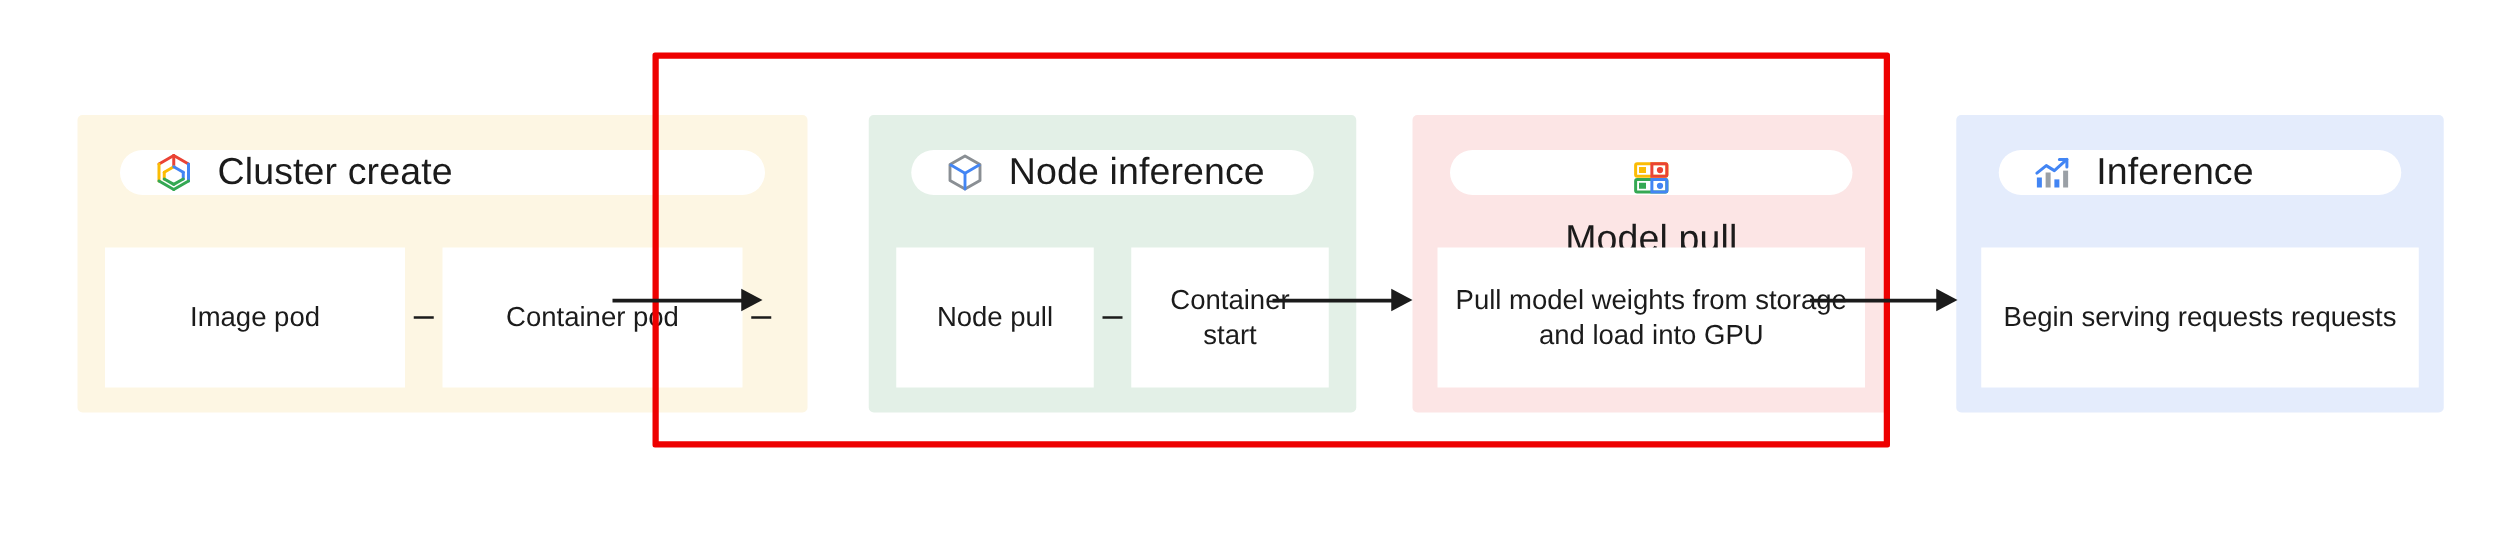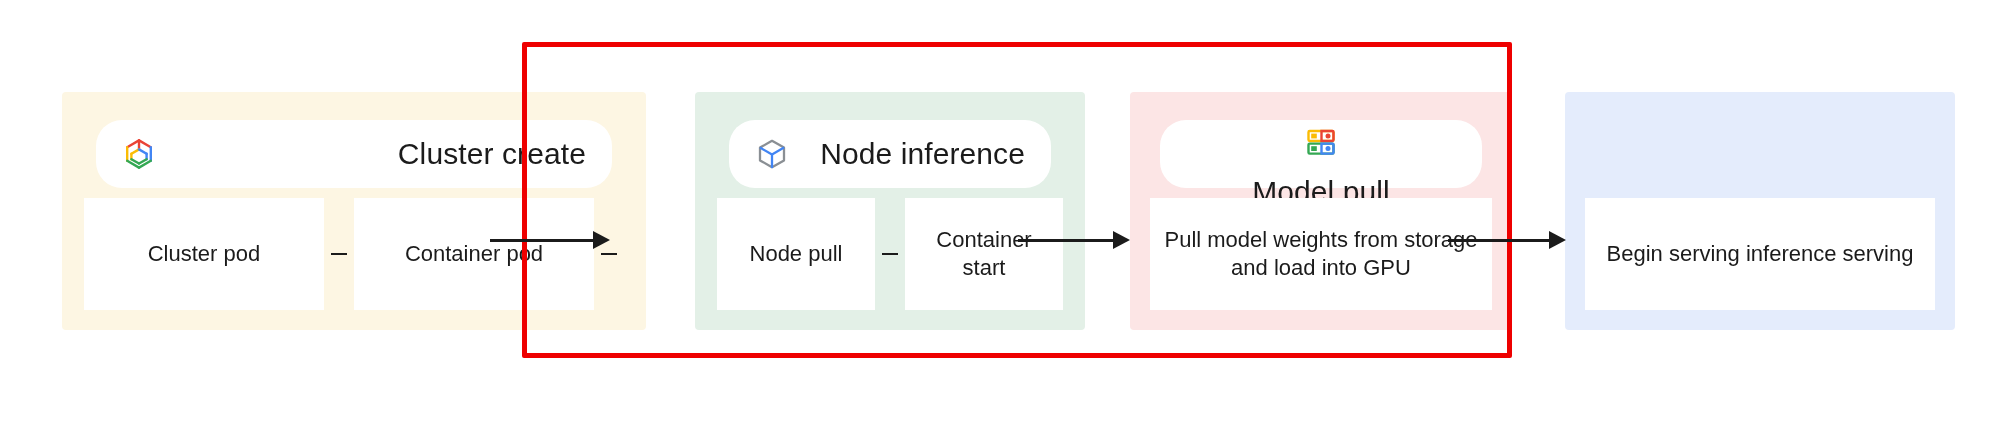--- a/index.html
+++ b/index.html
@@ -16,23 +16,23 @@
   
   .panel{position:absolute;top:92px;height:238px;border-radius:4px;box-sizing:border-box;z-index:2;}
 
   .panel.p-cluster   {left:62px;  width:584px;}
   .panel.p-node      {left:695px; width:390px;}
   .panel.p-model     {left:1130px;width:382px;}
   .panel.p-inference {left:1565px;width:390px;}
 
   
   .title-pill{
-    position:absolute;top:28px;left:34px;right:34px;height:68px;
+    position:absolute;top:28px;left:34px;right:34px;height:36px;
     background:#ffffff;border-radius:26px;
-    display:flex;align-items:center;gap:18px;padding:5px 26px;box-sizing:border-box;justify-content:space-between;
+    display:flex;align-items:center;gap:18px;padding:5px 26px;box-sizing:border-box;
   }
   .p-model .title-pill{left:30px;right:30px;flex-direction:column;}
   .title-ico{width:34px;height:34px;flex:0 0 34px;display:block;}
   .title-text{font-size:30px;color:#1b1b1b;letter-spacing:.1px;white-space:nowrap;line-height:1;}
 
   
   .steps{
     position:absolute;left:22px;right:22px;top:106px;height:112px;
     display:flex;align-items:stretch;
   }
@@ -88,21 +88,21 @@
             <path d="M24.6 16.8 L24.6 22.2" stroke="#4285f4"></path>
             <path d="M9.4 22.2 L17 26.5" stroke="#34a853"></path>
             <path d="M24.6 22.2 L17 26.5" stroke="#34a853"></path>
           </g>
         </svg>
       </span>
       <span class="title-text">Cluster create</span>
     </div>
 
     <div class="steps">
-      <div class="step">Cluster pod</div>
+      <div class="step">Image pod</div>
       <div class="dash">
           <i></i>
         </div>
       <div class="step">Container pod</div>
       <div class="dash">
           <i></i>
         </div>
     </div>
   </div>
 
@@ -162,21 +162,34 @@
       <div class="step">Pull model weights from storage and load into GPU</div>
     </div>
   </div>
 
   <div class="arrow a3">
     <span class="shaft"></span>
     <span class="head"></span>
   </div>
 
   <div class="panel p-inference" style="background: rgb(228, 236, 252);">
+    <div class="title-pill">
+      <span class="title-ico">
+        <svg viewBox="0 0 34 34" width="34" height="34" aria-hidden="true">
+          <path d="M4.5 17.5 L12 11.5 L18.5 15.5 L28.5 6.5" fill="none" stroke="#4285f4" stroke-width="2.4" stroke-linejoin="round" stroke-linecap="round"></path>
+          <path d="M22.5 6.5 L28.5 6.5 L28.5 12.5" fill="none" stroke="#4285f4" stroke-width="2.4" stroke-linejoin="round" stroke-linecap="round"></path>
+          <rect x="4.5" y="21" width="4" height="8" fill="#4285f4"></rect>
+          <rect x="11.5" y="17" width="4" height="12" fill="#9aa0a6"></rect>
+          <rect x="18.5" y="22.5" width="4" height="6.5" fill="#4285f4"></rect>
+          <rect x="25.5" y="15.5" width="4" height="13.5" fill="#9aa0a6"></rect>
+        </svg>
+      </span>
+      <span class="title-text">Inference</span>
+    </div>
 
     <div class="steps">
-      <div class="step">Begin serving inference serving</div>
+      <div class="step">Begin serving requests requests</div>
     </div>
   </div>
 
   <div class="highlight-frame" style="border-color: rgb(238, 0, 0);"></div>
 
 </div>
 
 </body></html>

